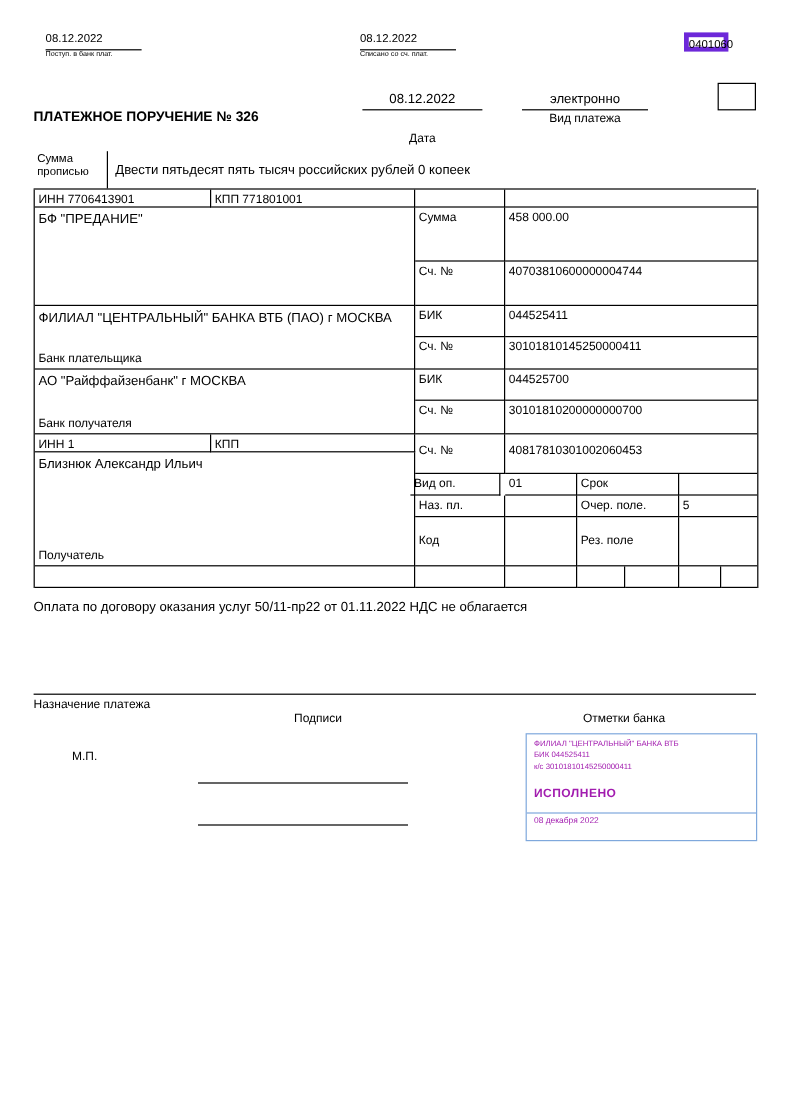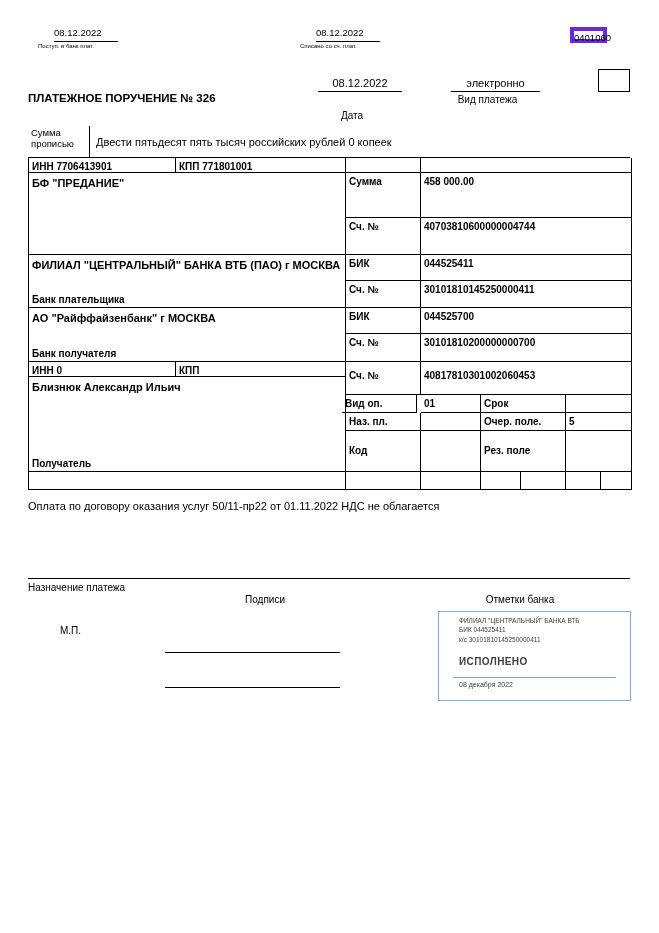--- a/index.html
+++ b/index.html
@@ -2,36 +2,36 @@
 <html><head>
 <meta charset="utf-8">
 <style>
   * { margin:0; padding:0; box-sizing:border-box; }
   html, body { background:#ffffff; }
   .page {
     position:relative; width:659px; height:933px; background:#fff;
     font-family:"Liberation Sans", sans-serif; color:#000; overflow:hidden;
   }
   .abs { position:absolute; }
-  .u { border-bottom:1px solid #000;margin-left:16px; }
+  .u { border-bottom:1px solid #000; }
   .b { font-weight:bold; }
   .f6  { font-size:6px; }
   .f95 { font-size:9.5px; line-height:1.15; }
   .f10 { font-size:10px; }
   .f11 { font-size:11px; }
   .f115{ font-size:11.5px; }
   .table { position:absolute; left:28px; top:158px; width:602px; height:332px;
-           box-sizing:content-box; border-left:1px solid #000; border-right:1px solid #000;font-weight:bold; }
+           box-sizing:content-box; border-left:1px solid #000; border-right:1px solid #000; }
   .cell { position:absolute; font-size:10px; padding:3px 3px; line-height:1.15; overflow:hidden; }
   .br { border-right:1px solid #000; }
   .bb { border-bottom:1px solid #000; }
   .blk { display:flex; flex-direction:column; justify-content:space-between; padding:4px 3px 2px 3px; }
   .vc  { display:flex; align-items:center; }
   .pt8 { padding-top:8px; }
-  .stamp { border:1px solid #7fa8dc; color:#404040; padding:4px 20px; }
+  .stamp { border:1px solid #7fa8dc; color:#a21caf; padding:4px 6px; }
   .s-small { font-size:6.5px; line-height:1.45; }
   .s-status { font-size:10px; font-weight:bold; margin-top:12px; letter-spacing:0.4px; }
   .s-divider { border-top:1px solid #7fa8dc; margin:10px -6px 0 -6px; }
   .s-date { font-size:7px; margin-top:3px; }
 </style>
 </head>
 <body>
 
 <div class="page">
 
@@ -92,21 +92,21 @@
 
     <div class="cell br bb blk" style="left:0;top:150px;width:317px;height:54px">
       <div class="f11">АО "Райффайзенбанк" г МОСКВА</div>
       <div class="f10">Банк получателя</div>
     </div>
     <div class="cell br bb" style="left:317px;top:150px;width:75px;height:26px">БИК</div>
     <div class="cell bb f11" style="left:392px;top:150px;width:210px;height:26px">044525700</div>
     <div class="cell br bb" style="left:317px;top:176px;width:75px;height:28px">Сч. №</div>
     <div class="cell bb f11" style="left:392px;top:176px;width:210px;height:28px">30101810200000000700</div>
 
-    <div class="cell br bb" style="left:0;top:204px;width:147px;height:15px">ИНН 0</div>
+    <div class="cell br bb" style="left:0;top:204px;width:147px;height:15px">ИНН 1</div>
     <div class="cell br bb blk" style="left:0;top:219px;width:317px;height:95px">
       <div class="f11">Близнюк Александр Ильич</div>
       <div class="f10">Получатель</div>
     </div>
 
     <div class="cell br bb" style="left:147px;top:204px;width:170px;height:15px">КПП</div>
     <div class="cell br bb pt8" style="left:317px;top:204px;width:75px;height:33px">Сч. №</div>
     <div class="cell bb f11 pt8" style="left:392px;top:204px;width:210px;height:33px">40817810301002060453</div>
 
     <div class="cell br bb" style="left:313px;top:237px;width:75px;height:18px">Вид оп.</div>

